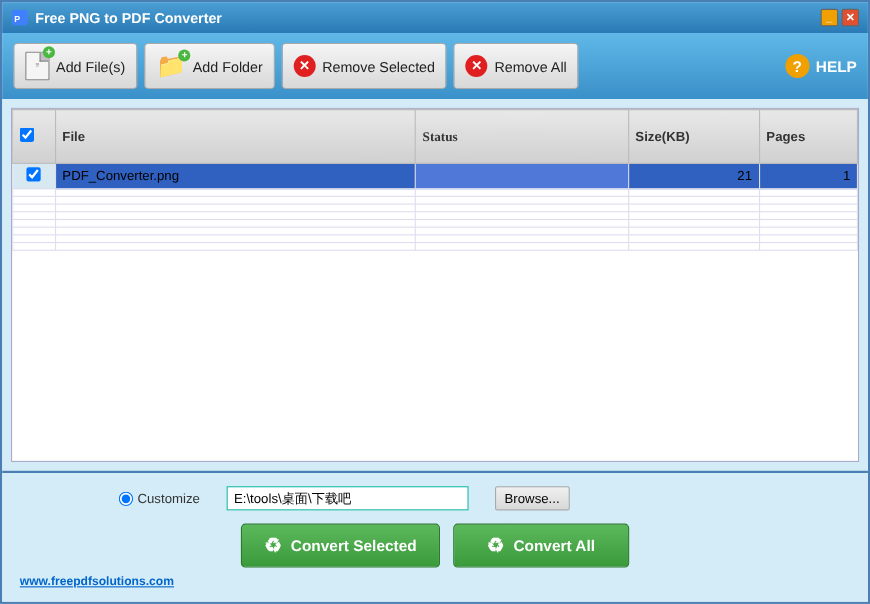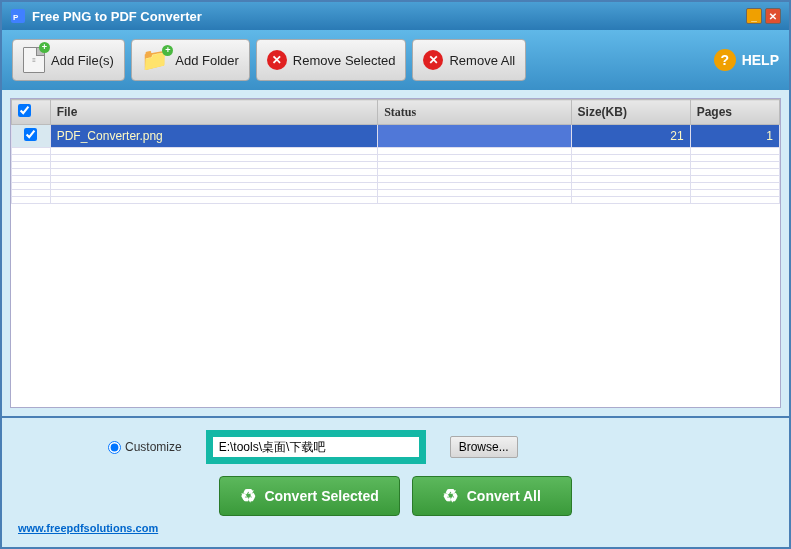--- a/index.html
+++ b/index.html
@@ -141,36 +141,36 @@
       flex: 1;
       overflow: auto;
       margin: 8px;
       border: 1px solid #aac;
       background: white;
     }
 
     .file-table th {
       background: linear-gradient(to bottom, #e8e8e8, #d0d0d0);
       border: 1px solid #bbb;
-      padding: 4px 6px;
+      padding: 16px 6px;
       text-align: left;
       font-size: 12px;
       color: #333;
       margin-top: 44px;
     }
 
     .file-table td {
       border: 1px solid #dde;
       padding: 3px 6px;
       font-size: 12px;
     }
 
     .file-table tr.selected td {
       background: #3060c0;
-      color: #fef9c3;
+      color: #000000;
     }
 
     .file-table tr.selected td:first-child {
       background: #d8e8f0;
       color: black;
     }
 
     .checkbox-col {
       width: 24px;
       text-align: center;
@@ -212,21 +212,21 @@
 
     .customize-row {
       display: flex;
       align-items: center;
       gap: 24px;
       margin-left: 90px;
       margin-bottom: 12px;
     }
 
     .path-input {
-      border: 7px solid #14b8a6;
+      border: 1px solid #14b8a6;
       padding: 3px 6px;
       font-size: 12px;
       width: 220px;
       background: white;
     }
 
     .browse-btn {
       background: linear-gradient(to bottom, #f0f0f0, #d8d8d8);
       border: 1px solid #aaa;
       padding: 3px 8px;

